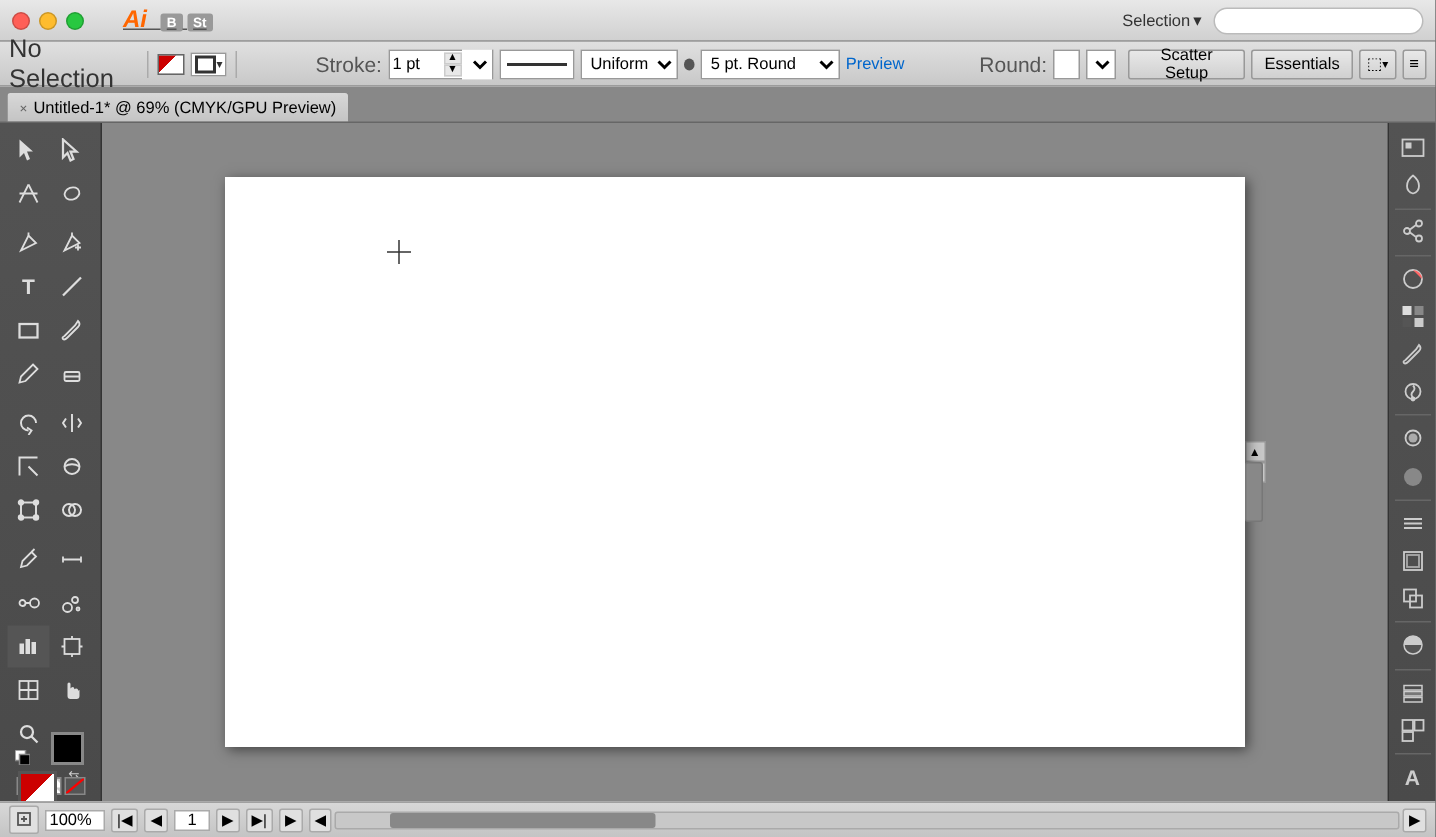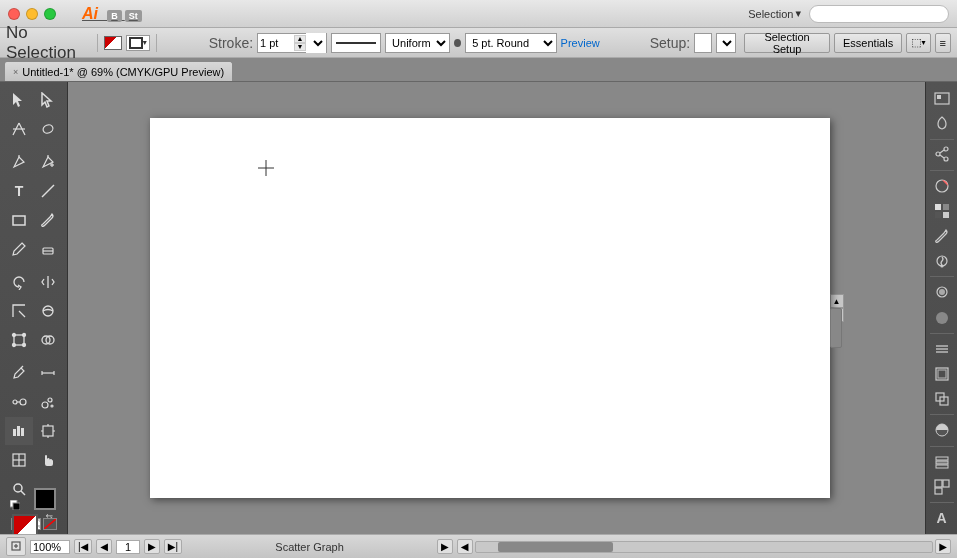--- a/index.html
+++ b/index.html
@@ -182,29 +182,29 @@
   </select>
 
   <div class="dot-indicator"></div>
 
   <select class="tb-select" style="width:103px;">
     <option>5 pt. Round</option>
   </select>
 
   <a href="#" class="opacity-link">Preview</a>
 
-  <span class="tb-label">Setup:</span>
+  <span class="tb-label">Round:</span>
   <div style="width:20px; height:20px; border:1px solid #999; background:white; cursor:pointer;"></div>
   <select class="tb-select" style="width:20px;">
     <option>▾</option>
   </select>
 
   <div style="flex:1;"></div>
 
-  <button class="tb-btn">Selection Setup</button>
+  <button class="tb-btn">Scatter Setup</button>
   <button class="tb-btn-pref">Essentials</button>
 
   <div class="tb-icon-btn">
     <span>⬚</span>
     <span style="font-size:8px;">▾</span>
   </div>
   <div class="tb-icon-btn">
     <span>≡</span>
   </div>
 </div>
@@ -586,21 +586,20 @@
       </svg>
   </button>
   <div class="zoom-group">
     <input class="zoom-input" type="text" value="100%" style="">
   </div>
   <button class="nav-btn">|◀</button>
   <button class="nav-btn">◀</button>
   <input class="page-input" type="text" value="1" style="">
   <button class="nav-btn">▶</button>
   <button class="nav-btn">▶|</button>
-  <span style="flex:1; text-align:center;">Scatter Graph</span>
   <button class="nav-btn">▶</button>
 
   <div style="flex:2; display:flex; align-items:center; gap:2px;">
     <button class="nav-btn">◀</button>
     <div style="flex:1; height:12px; background:#c8c8c8; border:1px solid #aaa; border-radius:2px; position:relative;">
       <div style="position:absolute; left:5%; width:25%; height:10px; background:#888; border-radius:2px; top:0;"></div>
     </div>
     <button class="nav-btn">▶</button>
   </div>
 </div>

